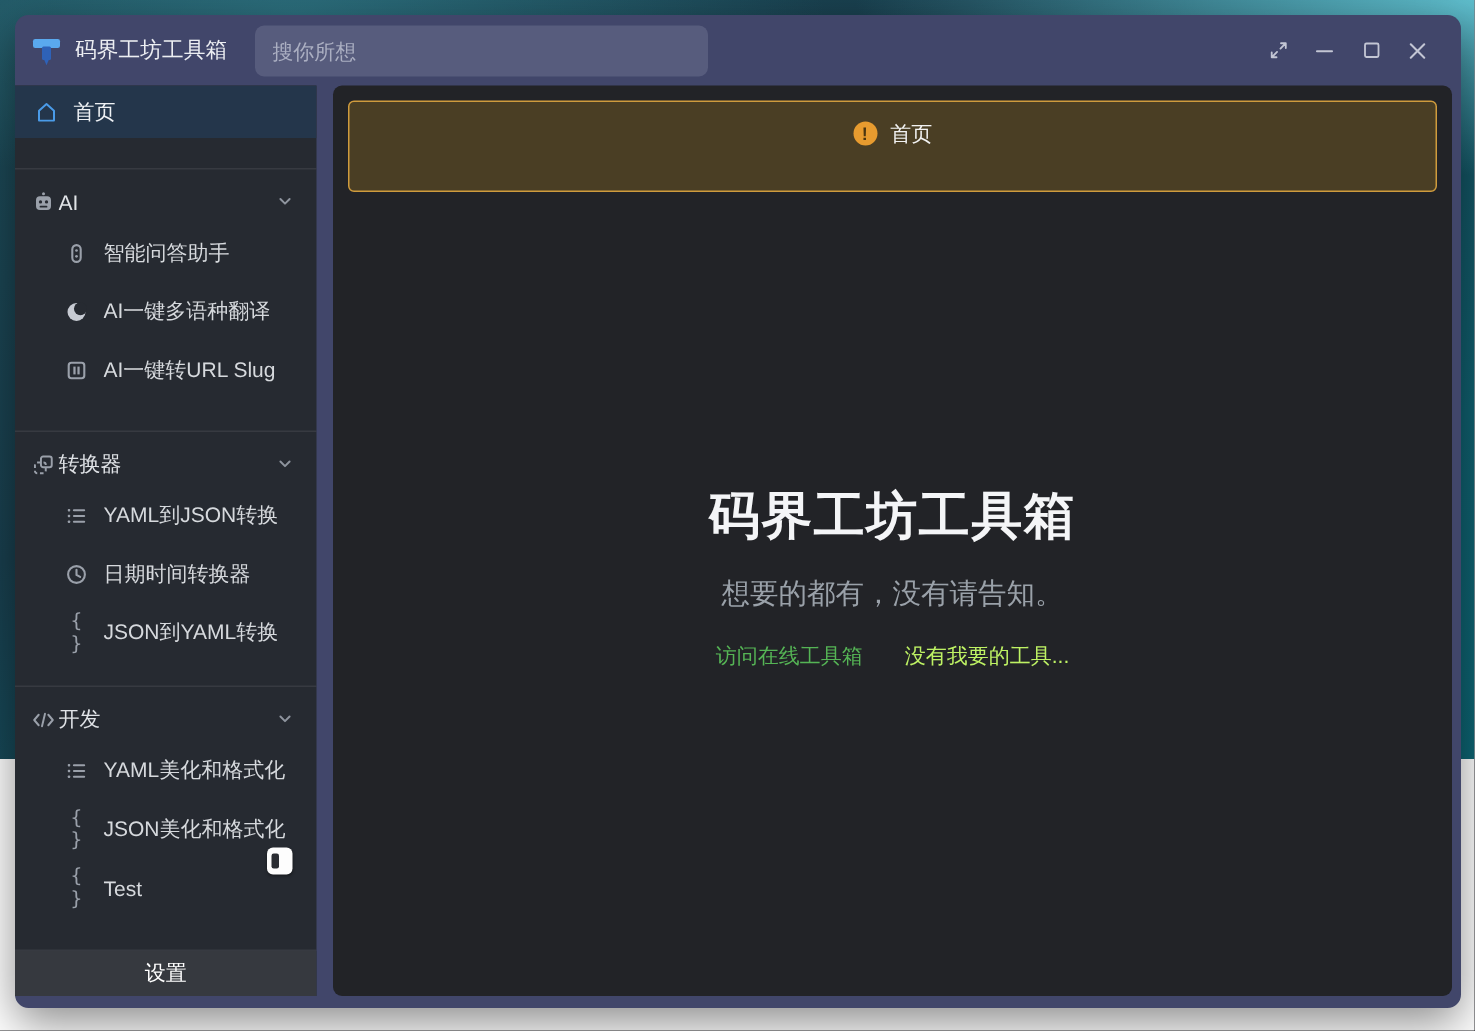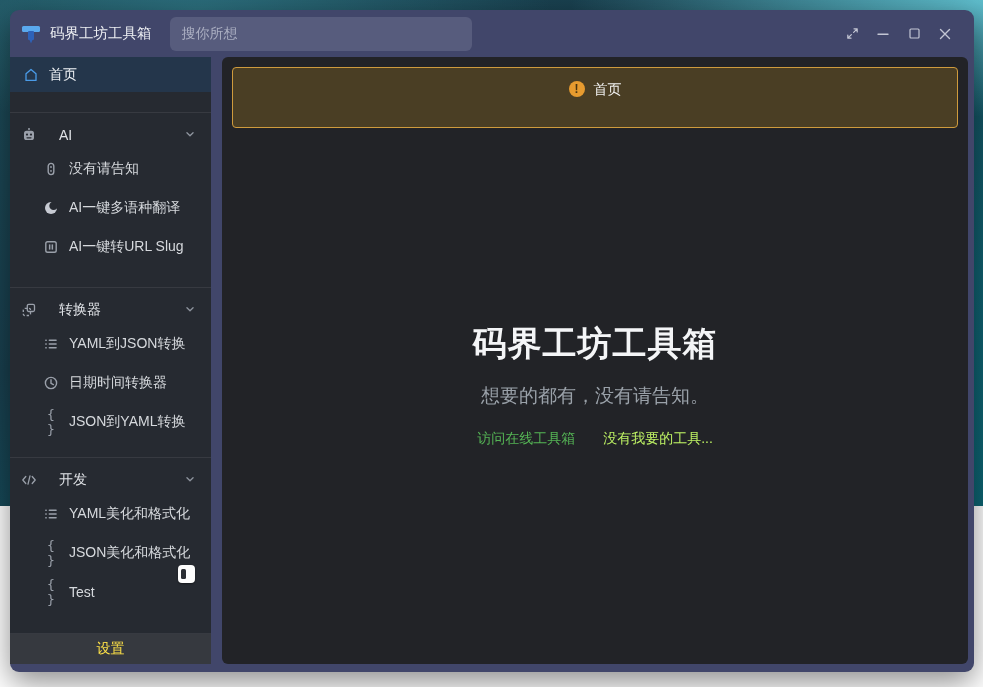--- a/index.html
+++ b/index.html
@@ -14,52 +14,52 @@
   .window { position:absolute; left:10px; top:10px; width:964px; height:662px;
     background:#41466a; border-radius:9px; overflow:hidden;
     display:flex; flex-direction:column; box-shadow:0 10px 30px rgba(0,0,0,.45); }
 
   
   .titlebar { height:47px; flex:none; display:flex; align-items:center; padding:0 16px 0 10px; }
   .app-logo { width:22px; height:22px; flex:none; }
   .app-title { color:#eceef2; font-size:14.5px; margin-left:8px; white-space:nowrap; }
   .search { margin-left:18px; width:302px; height:34px; background:#575c7d; border:none;
     border-radius:6px; padding:0 12px; color:#f0abfc; font-size:14px; outline:none;
-    font-family:Liberation Serif, serif; }
+    font-family:Liberation Sans, sans-serif; }
   .search::placeholder { color:#abafc2; }
   .tb-spacer { flex:1; }
   .win-btn { width:26px; height:26px; border:none; background:transparent; display:flex;
     align-items:center; justify-content:center; color:#c3c6d4; cursor:default; margin-left:5px; }
   .win-btn svg { display:block; }
 
   
   .body-row { flex:1; display:flex; min-height:0; padding:0 6px 8px 0; }
   .sidebar { width:201px; flex:none; background:#262a31; display:flex; flex-direction:column;
     overflow:hidden; color:#d9dce1; font-size:14px; }
   .content { flex:1; margin-left:11px; background:#222327; border-radius:6px;
     position:relative; overflow:hidden; }
 
   
   .home-item { height:35px; flex:none; display:flex; align-items:center; gap:10px;
     padding-left:13px; background:#24364b; color:#eef1f4; }
   .gap20 { height:20px; flex:none; }
   .divider { height:1px; flex:none; background:rgba(255,255,255,.08); }
   .mt21 { margin-top:21px; } .mt16 { margin-top:16px; }
   .sec-header { height:28px; flex:none; margin-top:8px; display:flex; align-items:center;
-    gap:22px; padding:0 14px 0 11px; color:#e0e3e7;justify-content:flex-end; }
+    gap:2px; padding:0 14px 0 11px; color:#e0e3e7;justify-content:flex-end; }
   .sec-header .chev { margin-left:auto; color:#8e949e; }
   .side-item { height:39px; flex:none; display:flex; align-items:center; gap:10px;
     padding-left:33px; color:#d6d9dd; }
   .side-item .label, .sec-header .hlabel { white-space:nowrap; overflow:hidden; }
   .icon16 { width:16px; height:16px; flex:none; display:flex; align-items:center;
     justify-content:center; color:#9aa0aa; }
   .brace-glyph { font-family:"DejaVu Sans Mono","Liberation Mono",monospace; font-size:13px;
     color:#9aa0aa; width:16px; text-align:center; flex:none; }
   .side-spacer { flex:1; }
-  .settings-btn { height:30px; flex:none; background:#36393f; border:none; color:#fde047;
+  .settings-btn { height:30px; flex:none; background:#36393f; border:none; color:#ffffff;
     font-size:14px; font-family:inherit; cursor:default; }
 
   
   .banner { margin:10px; height:61px; background:#4a3e24; border:1px solid #cf9b3d;
     border-radius:4px; display:flex; justify-content:center; align-items:flex-start;
     padding-top:13px; gap:9px; }
   .warn-dot { width:16px; height:16px; border-radius:50%; background:#e79b2f; color:#4a3510;
     font-size:12px; font-weight:bold; line-height:16px; text-align:center; flex:none; }
   .banner-label { color:#f2f2f2; font-size:14px; line-height:16px; }
 
@@ -151,21 +151,21 @@
           </span>
         </div>
         <div class="side-item">
           <span class="icon16">
             <svg viewBox="0 0 16 16" width="16" height="16" stroke="#9aa0aa" stroke-width="1.4" fill="none">
               <rect x="5.2" y="2.4" width="5.6" height="11.2" rx="2.8"></rect>
               <circle cx="8" cy="6" r="0.9" fill="#9aa0aa" stroke="none"></circle>
               <circle cx="8" cy="9.9" r="0.9" fill="#9aa0aa" stroke="none"></circle>
             </svg>
           </span>
-          <span class="label">没有请告知</span>
+          <span class="label">智能问答助手</span>
         </div>
         <div class="side-item">
           <span class="icon16">
             <svg viewBox="0 0 16 16" width="16" height="16">
               <circle cx="8" cy="8" r="6" fill="#c7cbd3"></circle>
               <circle cx="10.6" cy="5.8" r="4.3" fill="#262a31"></circle>
             </svg>
           </span>
           <span class="label">AI一键多语种翻译</span>
         </div>

